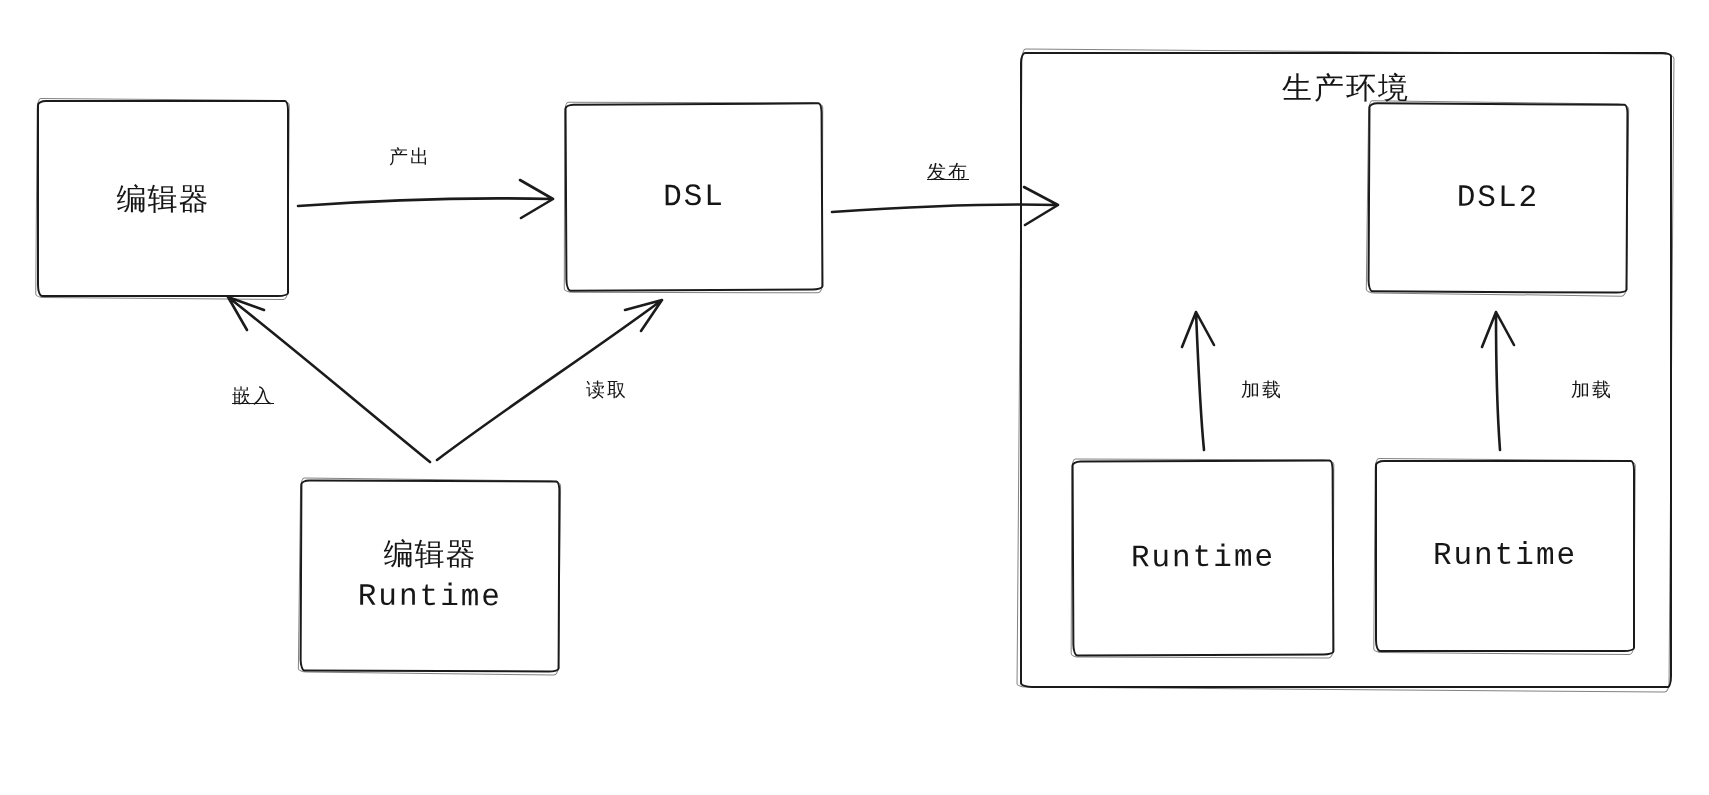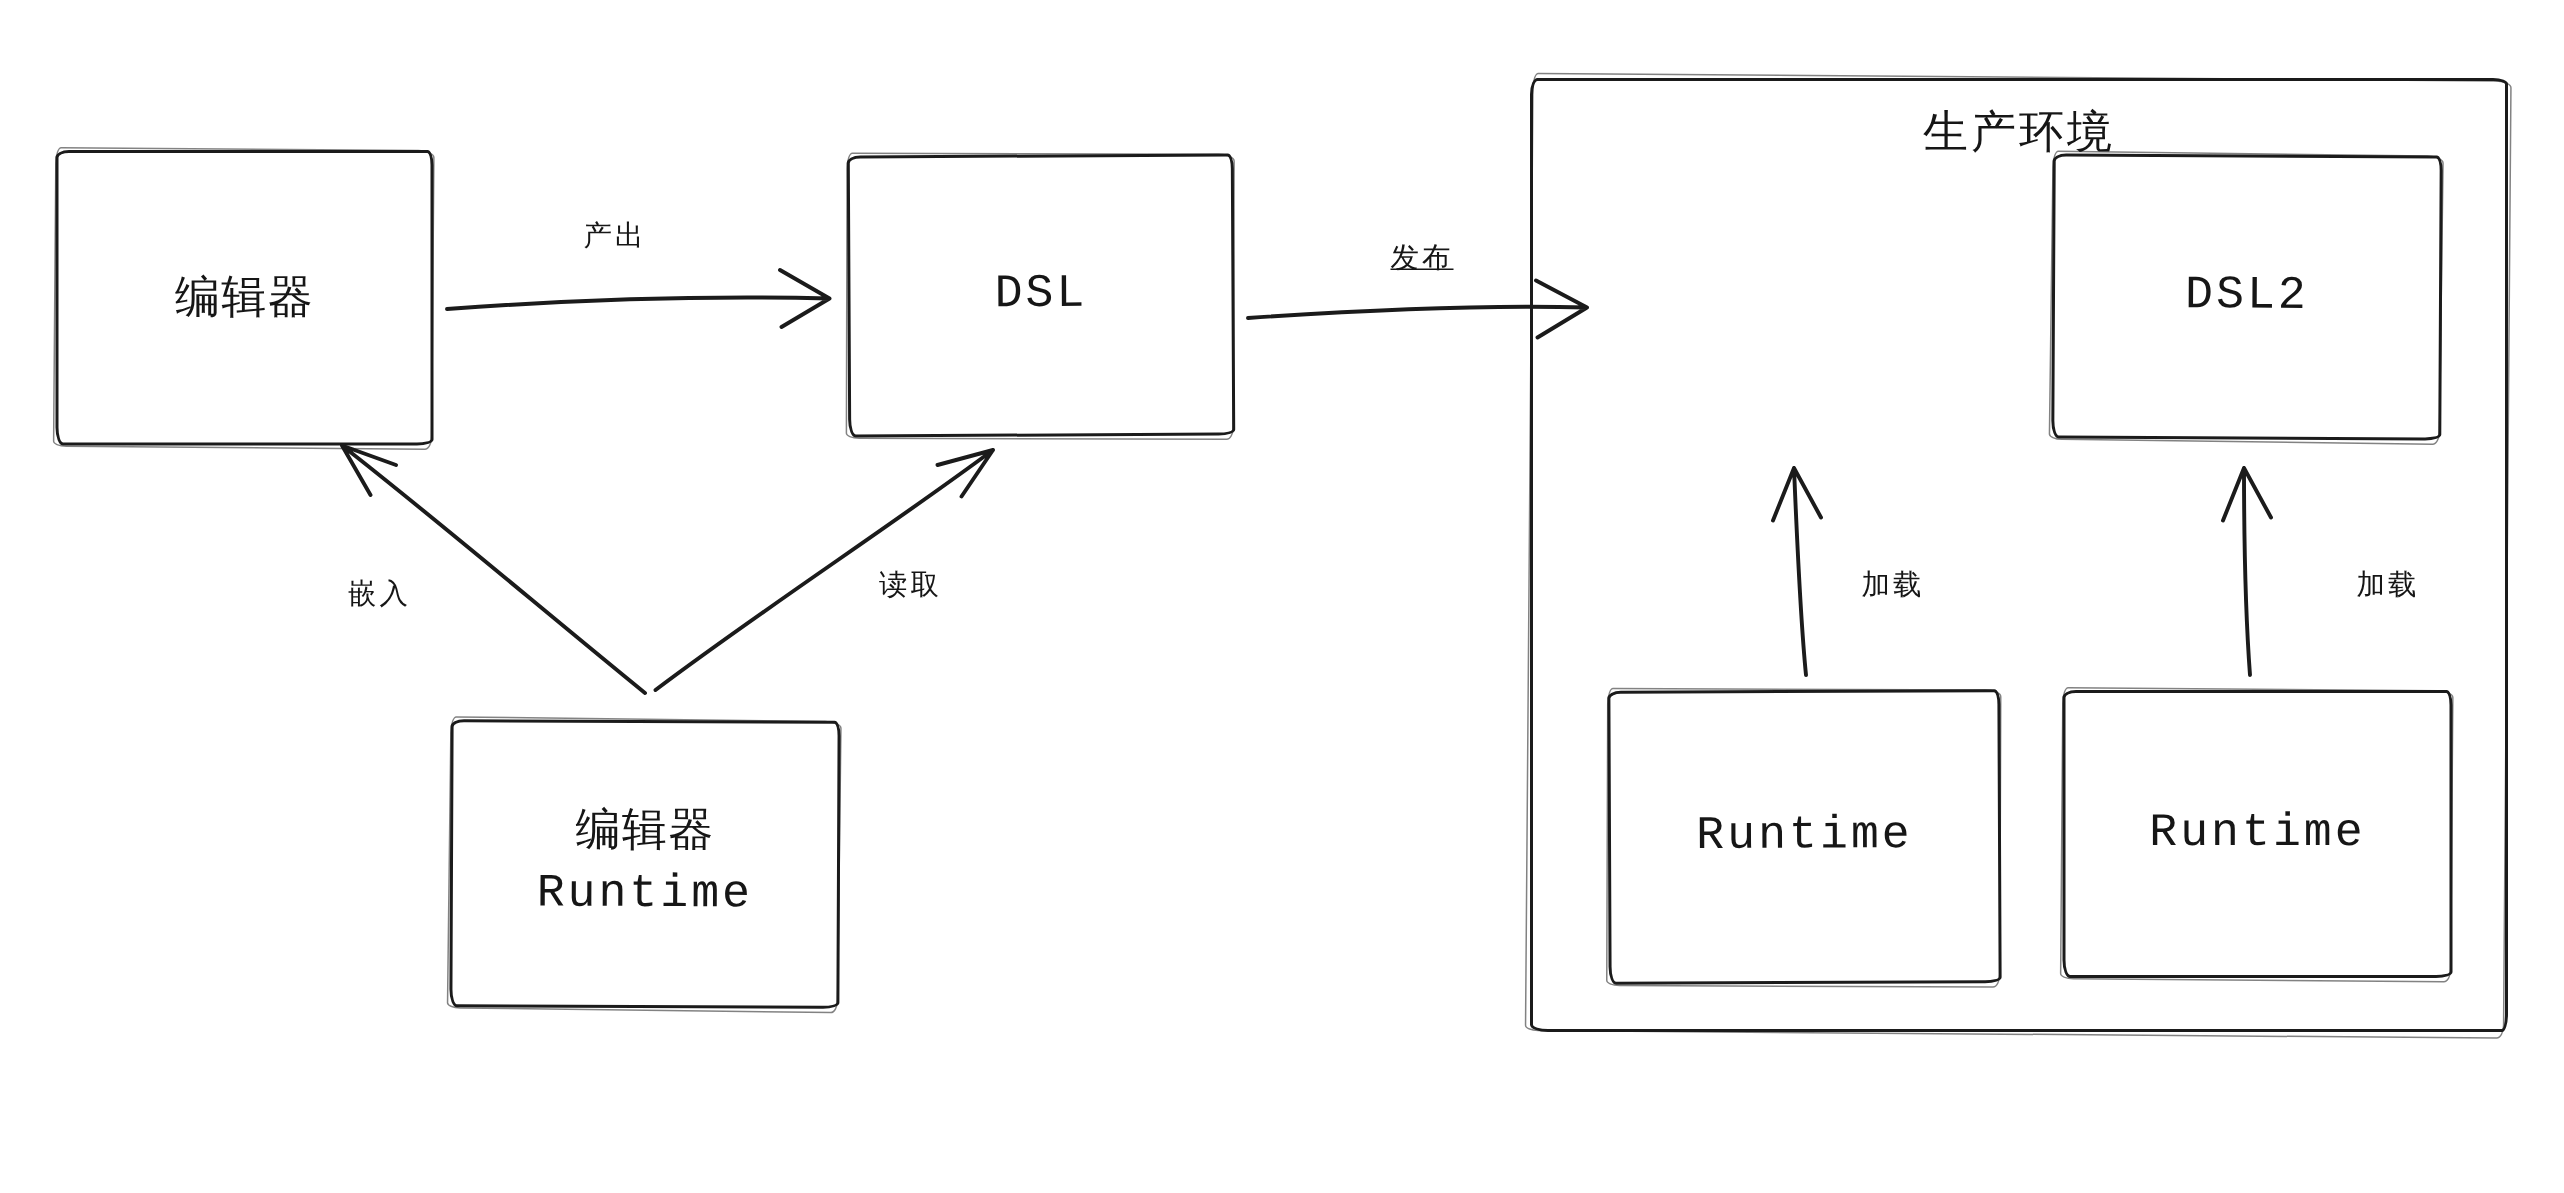--- a/index.html
+++ b/index.html
@@ -89,21 +89,21 @@
     font-size:19px;
     letter-spacing:2px;
     white-space:nowrap;
     background:var(--bg);
     padding:0 4px;
   }
   #label-produce{left:410px;  top:157px;}
   #label-publish{left:948px;  top:172px;text-decoration:underline;}
   #label-load1  {left:1262px; top:390px;}
   #label-load2  {left:1592px; top:390px;}
-  #label-embed  {left:253px;  top:396px;}
+  #label-embed  {left:253px;  top:396px;text-decoration:underline;}
   #label-read   {left:607px;  top:390px;}
 </style>
 </head>
 <body>
 
 <div class="canvas">
 
   <svg class="edges" viewBox="0 0 1709 795" aria-hidden="true">
 
     <path d="M298 206 C 380 200, 470 197, 553 199 M553 199 L520 180 M553 199 L521 218"></path>

